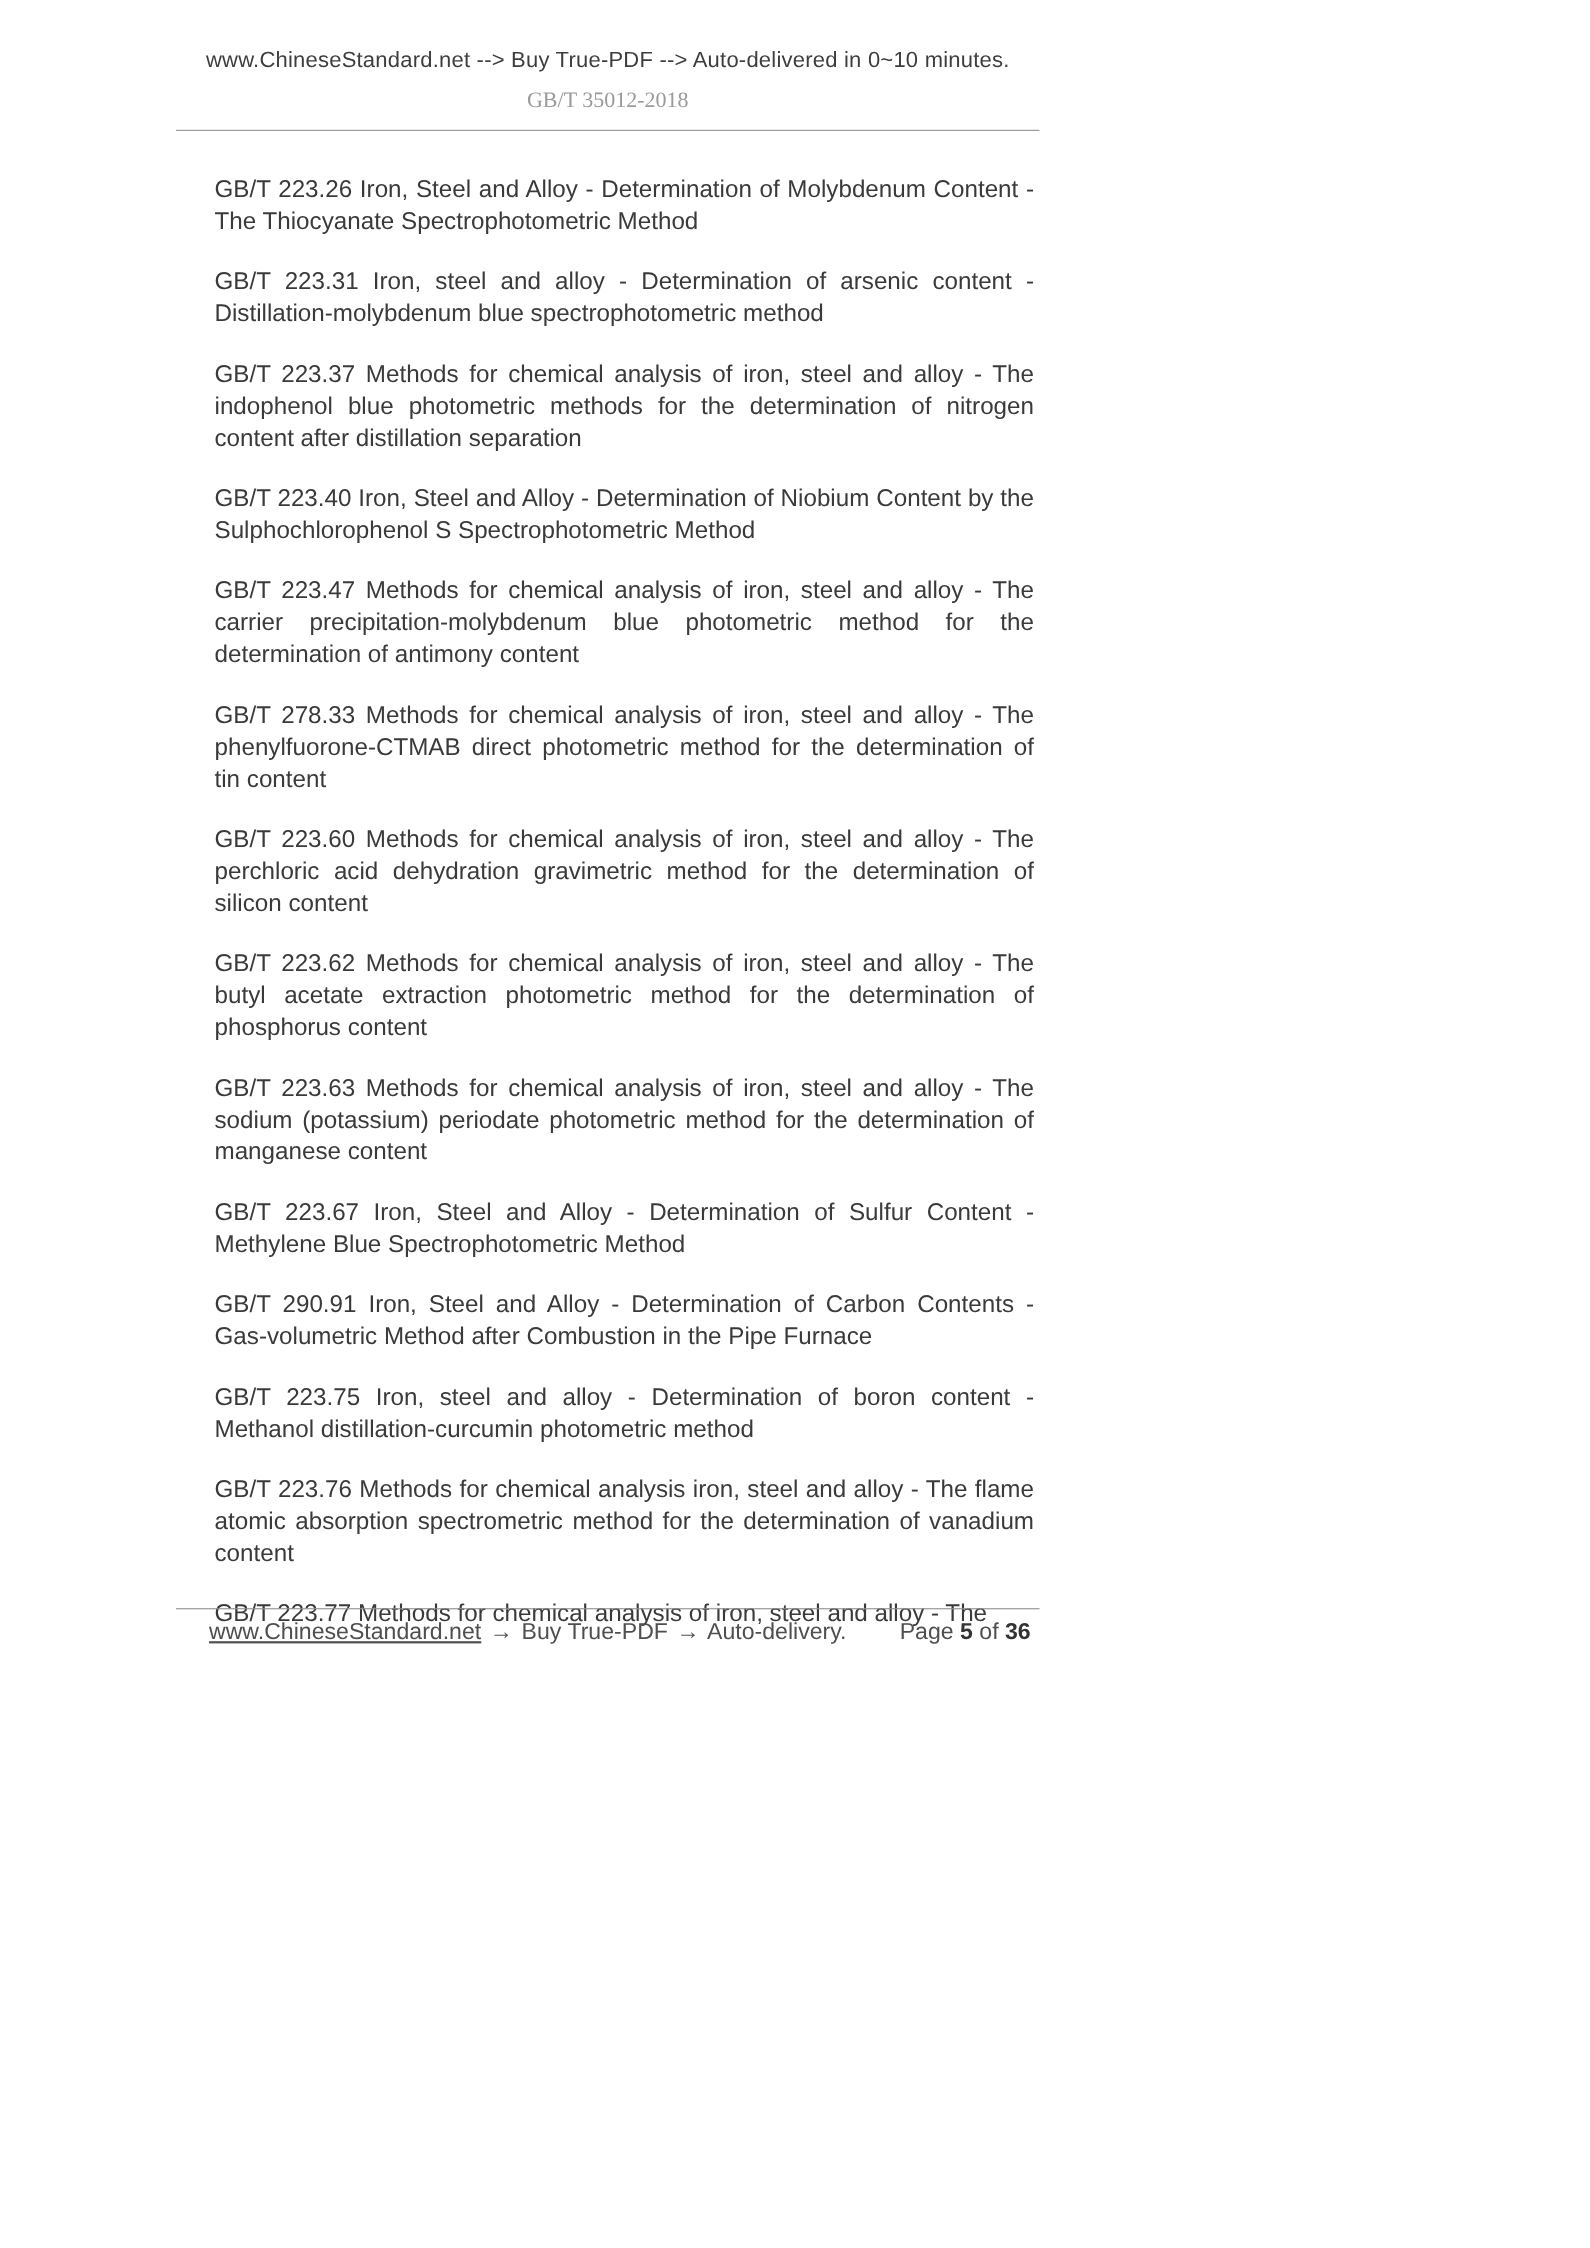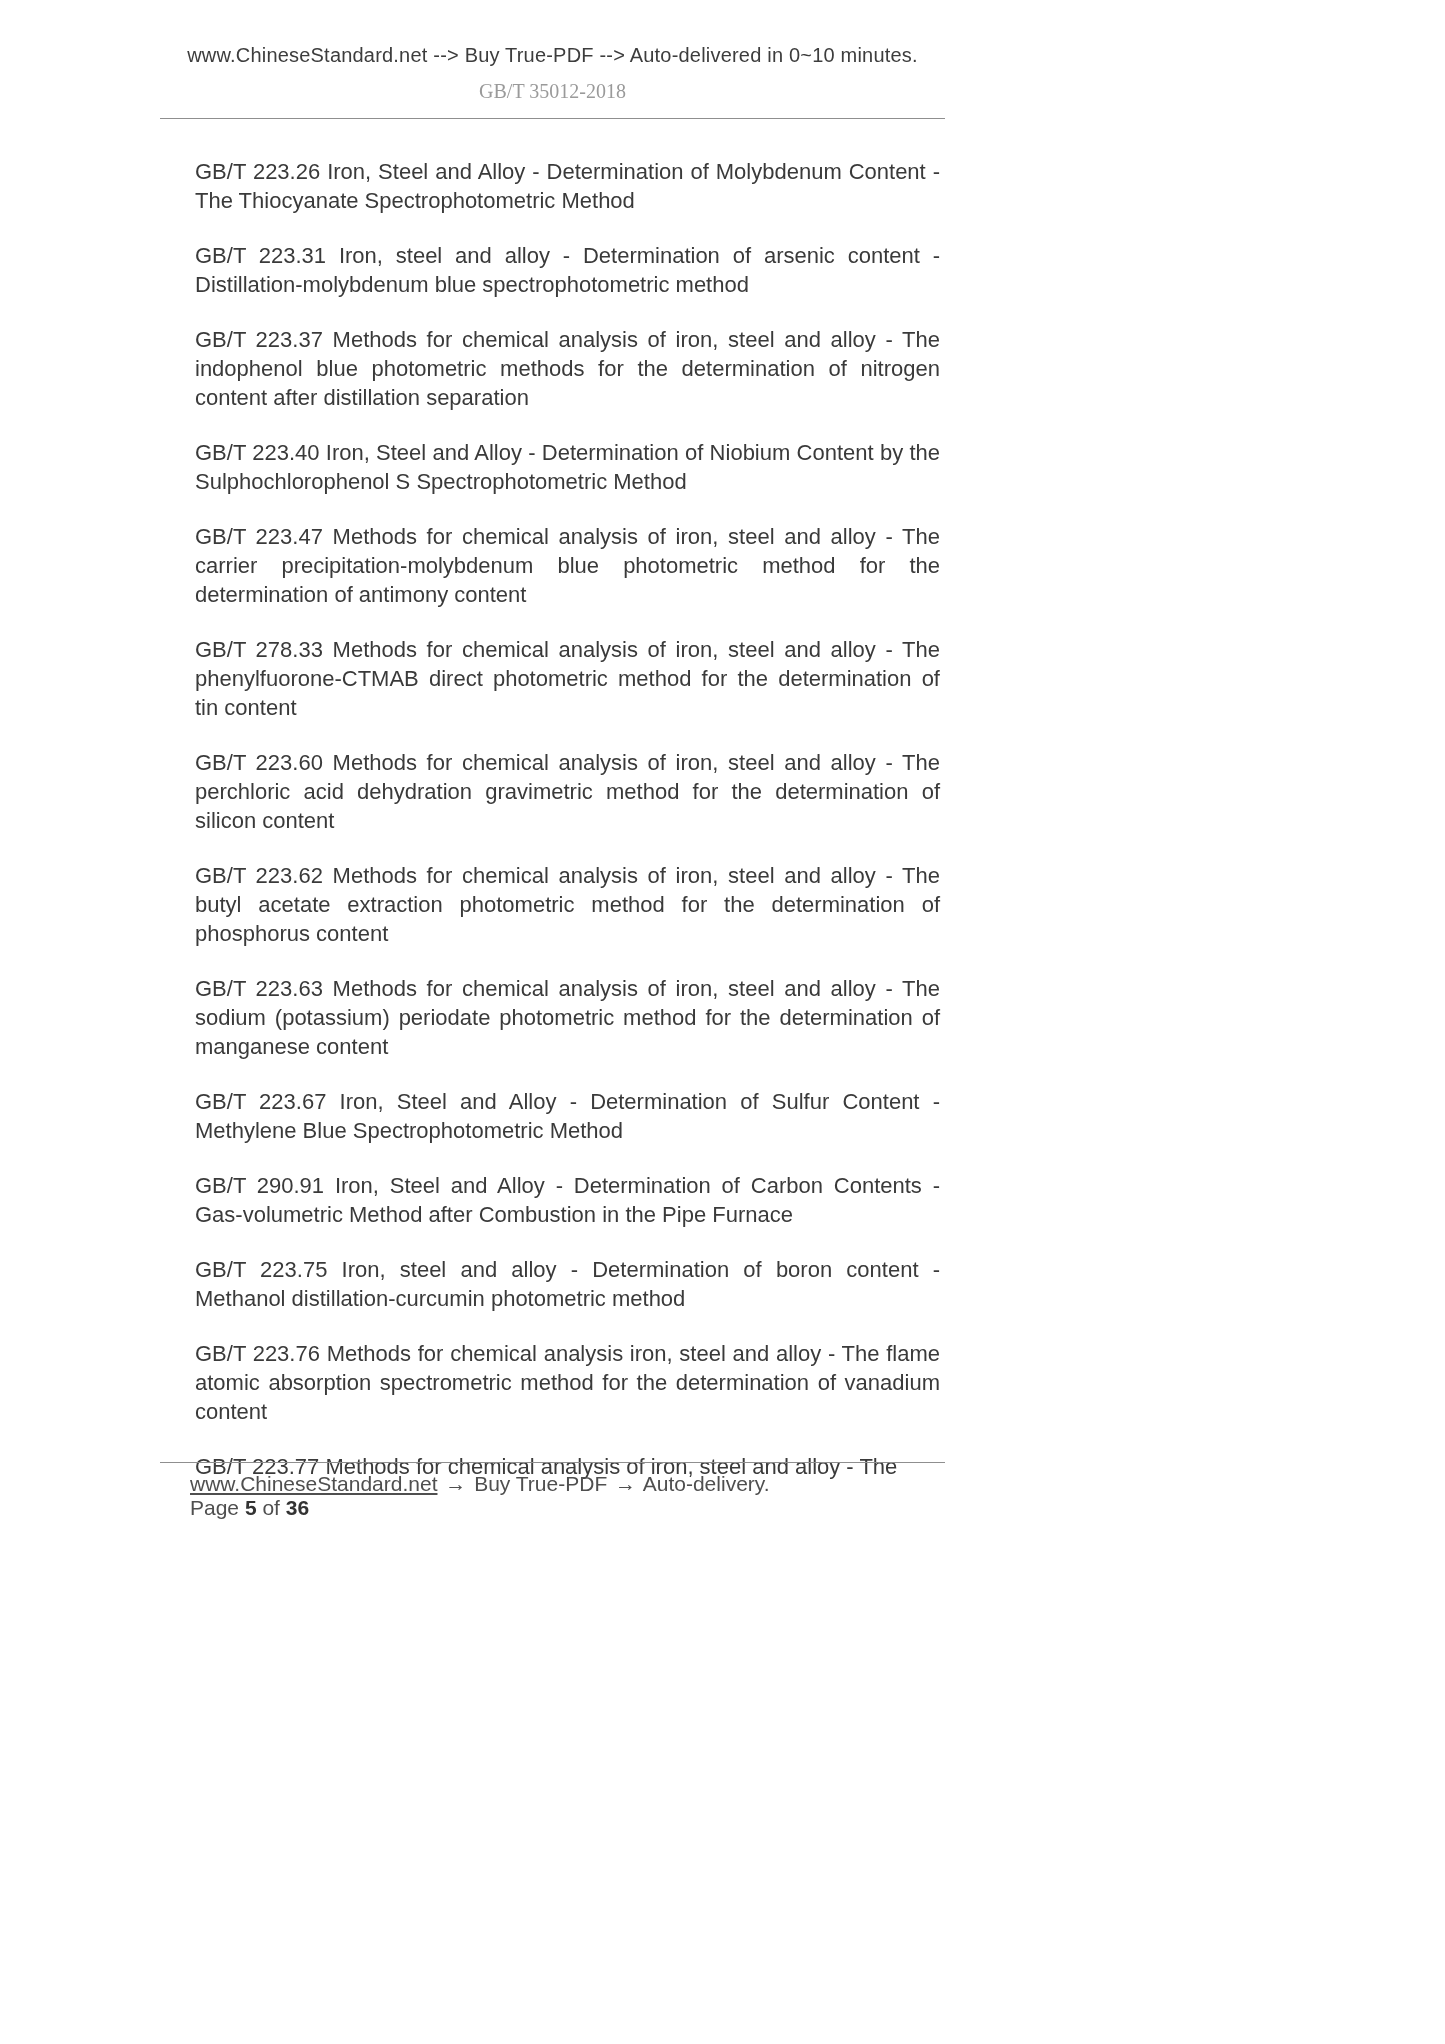--- a/index.html
+++ b/index.html
@@ -61,21 +61,20 @@
     top: 1447px;
     width: 785px;
   }
   .footer-row {
     display: flex;
     justify-content: space-between;
     align-items: baseline;
     padding: 9px 8px 0 30px;
     font-size: 21px;
     color: #4f4f4f;
-    flex-direction: column;
   }
   .footer-left .footer-link {
     text-decoration: underline;
     color: #4f4f4f;
     cursor: pointer;
   }
   .footer-left .arrow {
     padding: 0 2px;
   }
   .footer-page .num {

